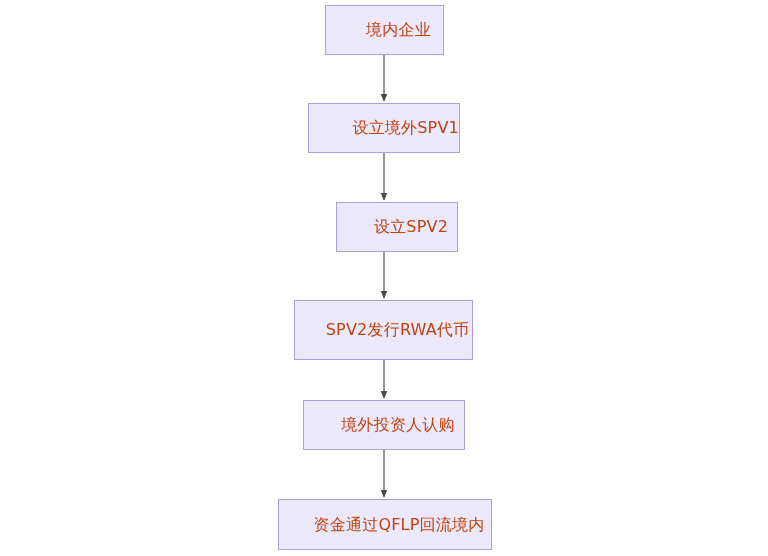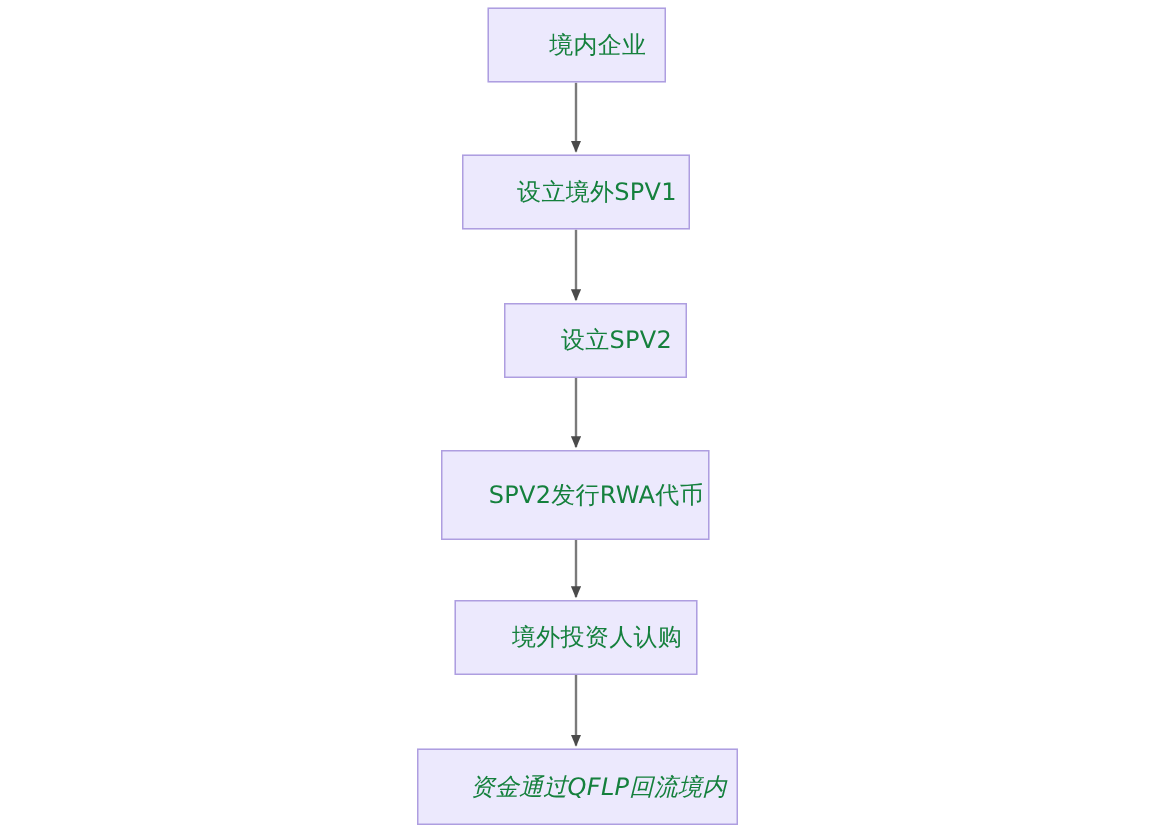--- a/index.html
+++ b/index.html
@@ -22,21 +22,21 @@
     height: 556px;
   }
   .node {
     position: absolute;
     box-sizing: border-box;
     background: #ece9fd;
     border: 1.6px solid #ae9ee0;
     display: flex;
     align-items: center;
     justify-content: center;
-    color: #15803d;
+    color: #c2410c;
     font-size: 16px;
     line-height: 1;
     letter-spacing: 0.2px;
     white-space: nowrap;
     padding-left: 28px;
   }
   .node-label {
     display: block;
   }
   .edges {
@@ -65,33 +65,33 @@
       <line x1="384" y1="252" x2="384" y2="298" stroke="#7a7a7a" stroke-width="1.6" marker-end="url(#arrowhead)"></line>
       <line x1="384" y1="350" x2="384" y2="398" stroke="#7a7a7a" stroke-width="1.6" marker-end="url(#arrowhead)"></line>
       <line x1="384" y1="450" x2="384" y2="497" stroke="#7a7a7a" stroke-width="1.6" marker-end="url(#arrowhead)"></line>
     </g>
   </svg>
 
   <div class="node" id="node-n1" style="left: 325px; top: 5px; width: 119px; height: 50px;">
     <span class="node-label">境内企业</span>
   </div>
 
-  <div class="node" id="node-n2" style="left: 308px; top: 103px; width: 152px; height: 50px;">
+  <div class="node" id="node-n2" style="left: 308px; top: 103px; width: 152px; height: 50px; justify-content: flex-end;">
     <span class="node-label">设立境外SPV1</span>
   </div>
 
   <div class="node" id="node-n3" style="left: 336px; top: 202px; width: 122px; height: 50px;">
     <span class="node-label">设立SPV2</span>
   </div>
 
   <div class="node" id="node-n4" style="left: 294px; top: 300px; width: 179px; height: 60px;">
     <span class="node-label">SPV2发行RWA代币</span>
   </div>
 
   <div class="node" id="node-n5" style="left: 303px; top: 400px; width: 162px; height: 50px;">
     <span class="node-label">境外投资人认购</span>
   </div>
 
-  <div class="node" id="node-n6" style="left: 278px; top: 499px; width: 214px; height: 51px; font-style: italic;">
+  <div class="node" id="node-n6" style="left: 278px; top: 499px; width: 214px; height: 51px;">
     <span class="node-label">资金通过QFLP回流境内</span>
   </div>
 
 </div>
 
 </body></html>

